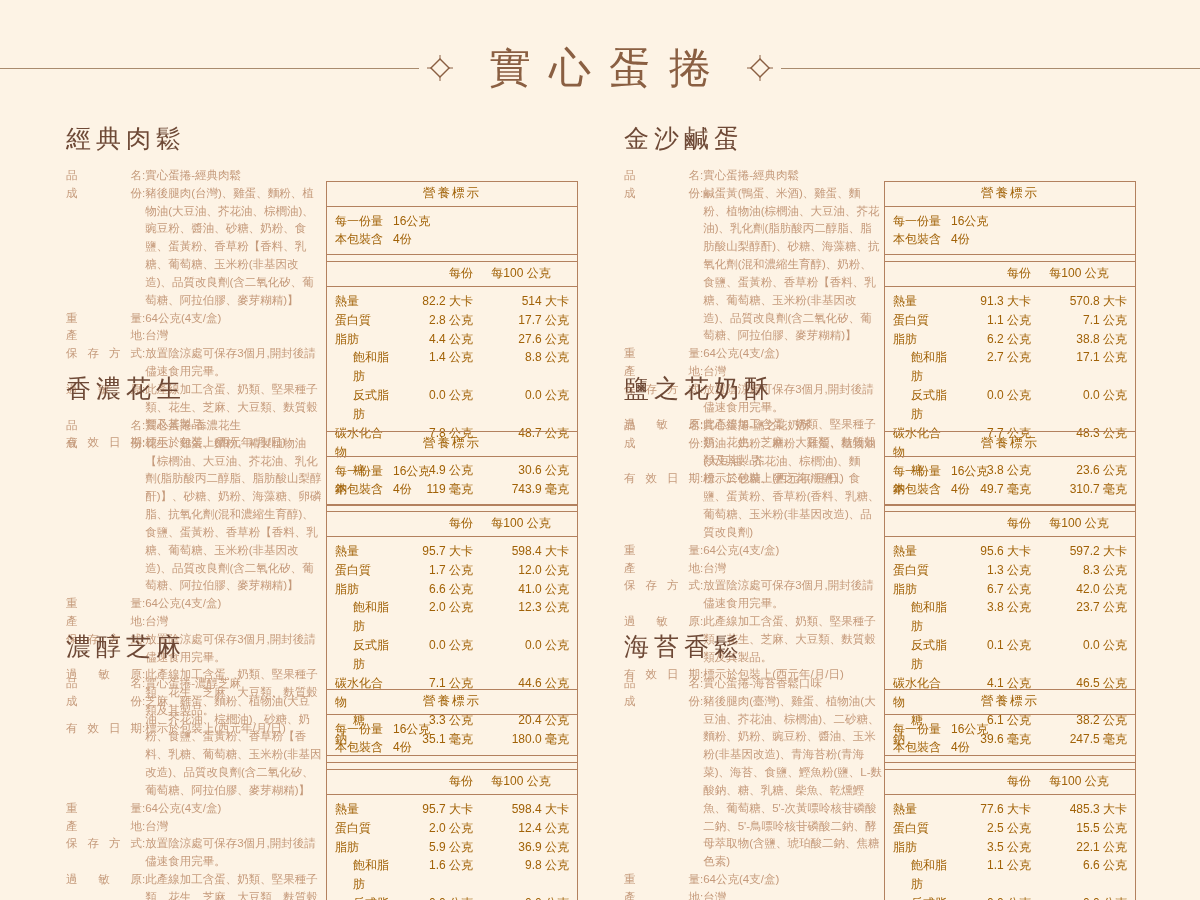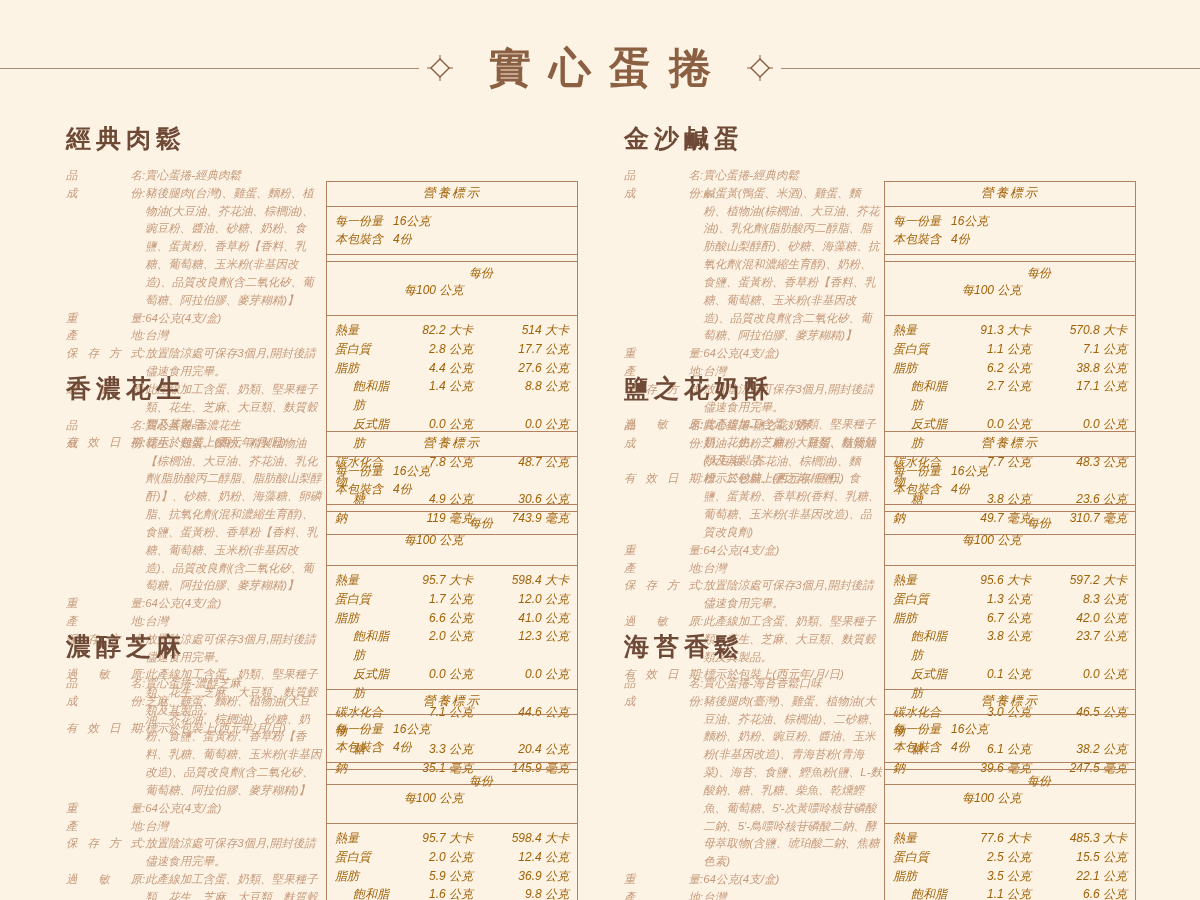--- a/index.html
+++ b/index.html
@@ -8,38 +8,38 @@
     background:#fdf3e5;
     font-family:"Liberation Sans","DejaVu Sans",sans-serif;
     color:#c59a7b;
   }
   
   .page-header { margin-top:40px; }
   .deco-row { display:flex; align-items:center; width:100%; }
   .deco-line { flex:1; height:1px; background:#a98b6e; }
   .diamond { width:26px; height:26px; flex:0 0 auto; margin:0 8px; }
   .page-title {
-    font-size:42px; font-weight:bold; color:#8a5f42;
+    font-size:42px; font-weight:normal; color:#8a5f42;
     letter-spacing:18px; text-indent:18px; margin:0 10px;
     white-space:nowrap;
   }
   
   .products-grid {
     display:grid;
     grid-template-columns:1fr 1fr;
     grid-template-rows:250px 258px auto;
     column-gap:46px;
     padding:26px 64px 0 66px;
   }
   .product { overflow:visible; }
   .product-title {
-    font-size:25px; font-weight:bold; color:#6e4936;
+    font-size:25px; font-weight:normal; color:#6e4936;
     letter-spacing:5px; margin-bottom:12px;
   }
-  .section-body { display:flex; gap:1px; align-items:flex-start;font-style:italic; }
+  .section-body { display:flex; gap:1px; align-items:flex-start; }
   .info { flex:1; min-width:0; }
   .field-row { display:flex; font-size:11.5px; line-height:1.55; }
   .field-label {
     width:76px; flex:0 0 auto;
     text-align:justify; text-align-last:justify;
   }
   .field-colon { flex:0 0 auto; }
   .field-value { flex:1; min-width:0; }
   
   .ntable {
@@ -48,25 +48,25 @@
     font-size:12px; background:transparent;
   }
   .nt-title {
     text-align:center; font-size:12.5px; padding:3px 0 4px;
     border-bottom:1px solid #b3815f; letter-spacing:2px;
   }
   .nt-serving { padding:5px 8px 6px; line-height:1.5; border-bottom:1px solid #b3815f; }
   .nt-serving div { display:flex; gap:10px; }
   .nt-cols {
     display:flex; justify-content:flex-end; align-items:center;
-    margin-top:6px; padding:3px 8px 16px 8px;
-    border-top:1px solid #b3815f; border-bottom:1px solid #b3815f;flex-direction:column;
+    margin-top:6px; padding:3px 8px 4px 8px;
+    border-top:1px solid #b3815f; border-bottom:1px solid #b3815f;
   }
   .nt-cols .c1 { width:82px; text-align:right; }
-  .nt-cols .c2 { width:96px; text-align:left; }
+  .nt-cols .c2 { width:96px; text-align:center; }
   .nt-rows { padding:5px 8px 6px 8px; }
   .nt-row { display:flex; line-height:1.57; }
   .nt-row .nname { flex:1; min-width:0; }
   .nt-row.indent .nname { padding-left:18px; }
   .nt-row .v1 { width:82px; text-align:right; white-space:nowrap; }
   .nt-row .v2 { width:96px; text-align:right; white-space:nowrap; }
 </style>
 </head>
 <body>
 
@@ -381,21 +381,21 @@
             <span class="v2">44.6 公克</span>
           </div>
           <div class="nt-row indent">
             <span class="nname">糖</span>
             <span class="v1">3.3 公克</span>
             <span class="v2">20.4 公克</span>
           </div>
           <div class="nt-row">
             <span class="nname">鈉</span>
             <span class="v1">35.1 毫克</span>
-            <span class="v2">145.9 毫克</span>
+            <span class="v2">180.0 毫克</span>
           </div>
         </div>
       </div>
     </div>
   </section>
 
   <section class="product">
     <h2 class="product-title">鹽之花奶酥</h2>
     <div class="section-body">
       <div class="info">
@@ -472,21 +472,21 @@
             <span class="v1">3.8 公克</span>
             <span class="v2">23.7 公克</span>
           </div>
           <div class="nt-row indent">
             <span class="nname">反式脂肪</span>
             <span class="v1">0.1 公克</span>
             <span class="v2">0.0 公克</span>
           </div>
           <div class="nt-row">
             <span class="nname">碳水化合物</span>
-            <span class="v1">3.0 公克</span>
+            <span class="v1">4.1 公克</span>
             <span class="v2">46.5 公克</span>
           </div>
           <div class="nt-row indent">
             <span class="nname">糖</span>
             <span class="v1">6.1 公克</span>
             <span class="v2">38.2 公克</span>
           </div>
           <div class="nt-row">
             <span class="nname">鈉</span>
             <span class="v1">39.6 毫克</span>

